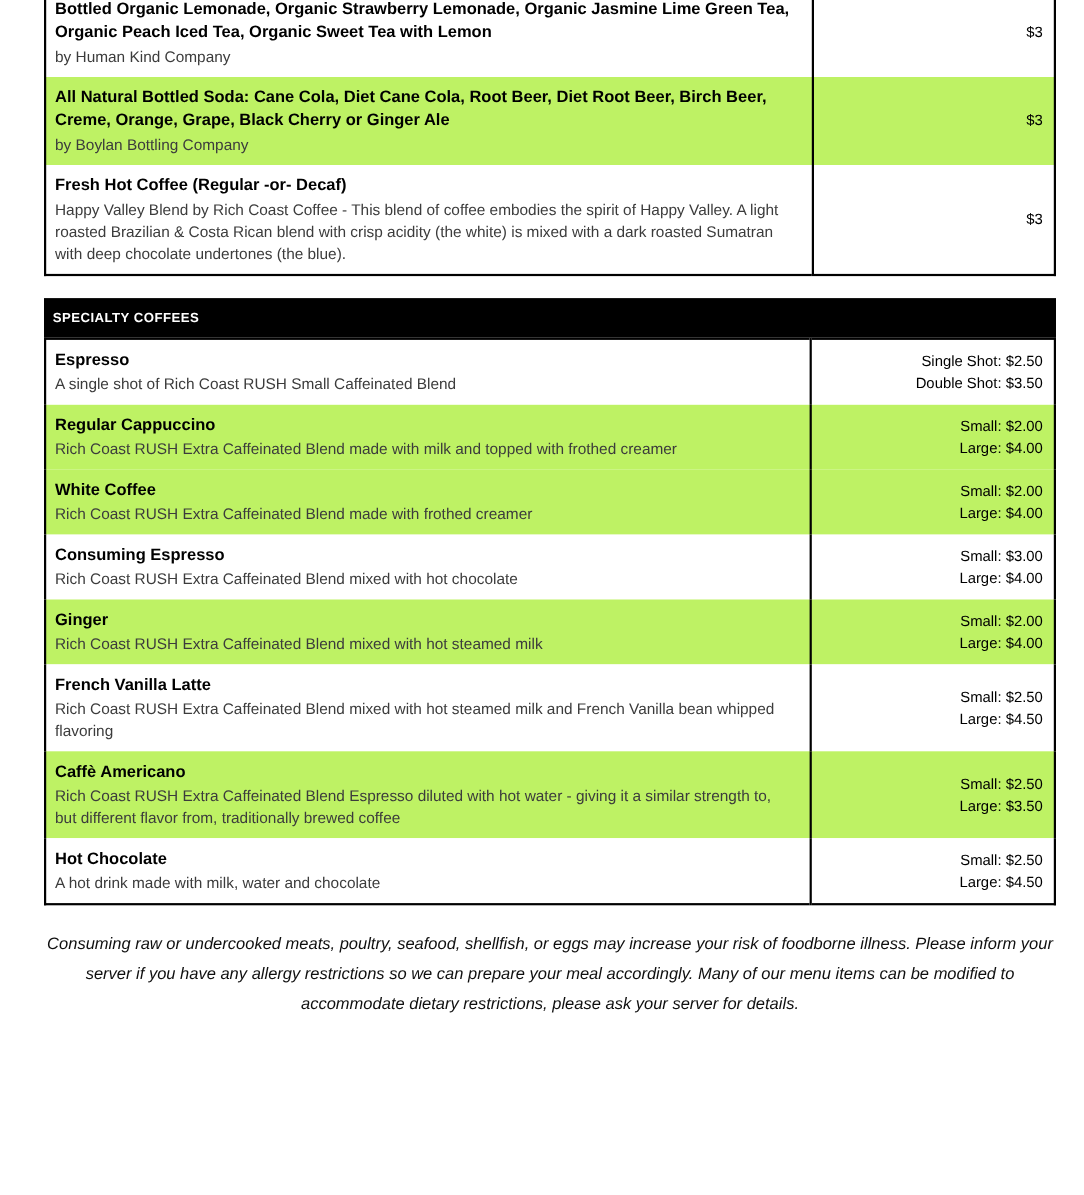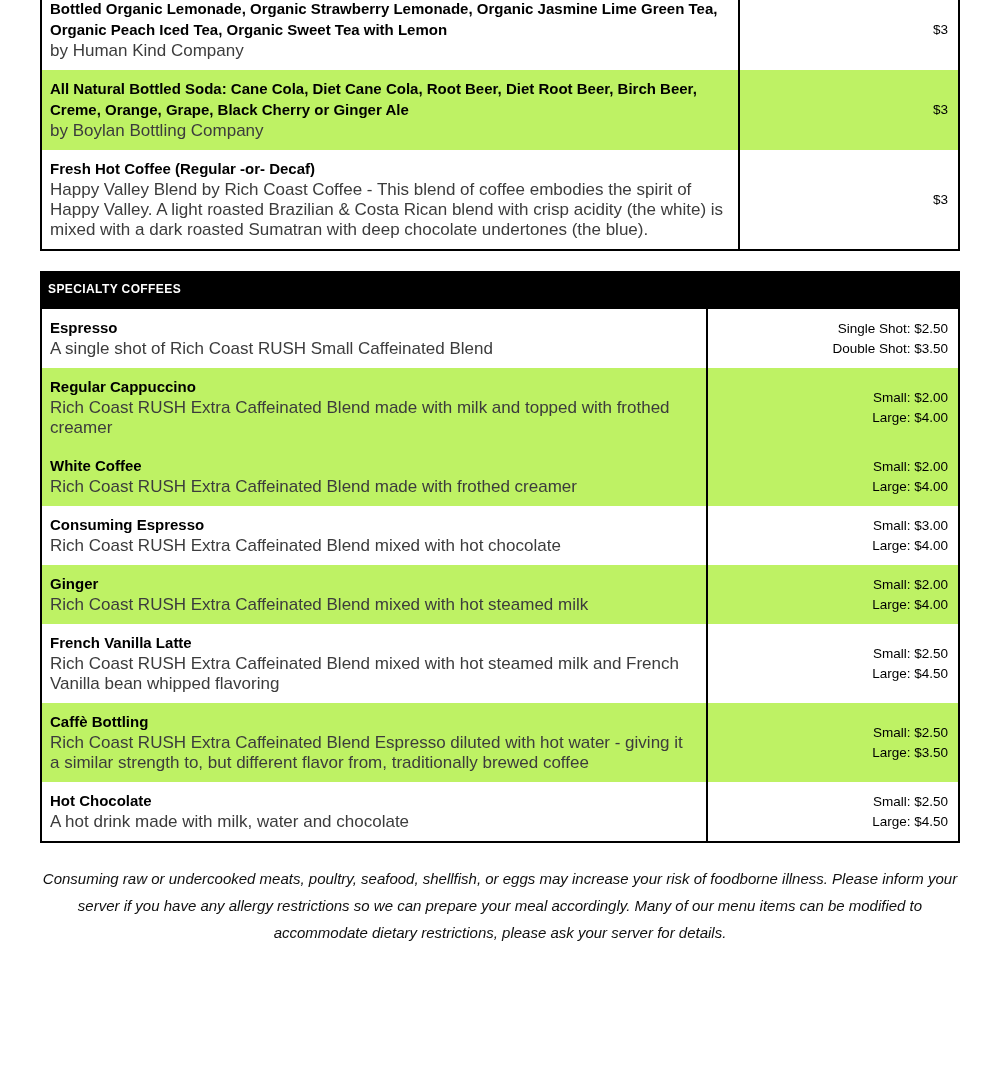--- a/index.html
+++ b/index.html
@@ -32,29 +32,29 @@
   }
   td.price-cell {
     border-left: 2px solid #000;
     vertical-align: middle;
     text-align: right;
     padding: 6px 10px 6px 8px;
     font-size: 13.5px;
     color: #000;
   }
   table.beverages td.price-cell { width: 220px; }
-  table.specialty td.price-cell { width: 252px; }
+  table.specialty td.price-cell { width: 222px; }
   .item-name {
     font-weight: bold;
     font-size: 15px;
     line-height: 21px;
     color: #000;
   }
   .item-desc {
-    font-size: 17px;
+    font-size: 14px;
     line-height: 20px;
     color: #3c3c3c;
     margin-top: 1px;
   }
   .price-line { line-height: 20px; }
   .section-header {
     margin-top: 20px;
     background: #000000;
     color: #ffffff;
     font-weight: bold;
@@ -168,21 +168,21 @@
           <div class="item-name">French Vanilla Latte</div>
           <div class="item-desc">Rich Coast RUSH Extra Caffeinated Blend mixed with hot steamed milk and French Vanilla bean whipped flavoring</div>
         </td>
         <td class="price-cell">
           <div class="price-line">Small: $2.50</div>
           <div class="price-line">Large: $4.50</div>
         </td>
       </tr>
       <tr class="menu-row alt">
         <td class="item-cell">
-          <div class="item-name">Caffè Bottling</div>
+          <div class="item-name">Caffè Americano</div>
           <div class="item-desc">Rich Coast RUSH Extra Caffeinated Blend Espresso diluted with hot water - giving it a similar strength to, but different flavor from, traditionally brewed coffee</div>
         </td>
         <td class="price-cell">
           <div class="price-line">Small: $2.50</div>
           <div class="price-line">Large: $3.50</div>
         </td>
       </tr>
       <tr class="menu-row">
         <td class="item-cell">
           <div class="item-name">Hot Chocolate</div>

